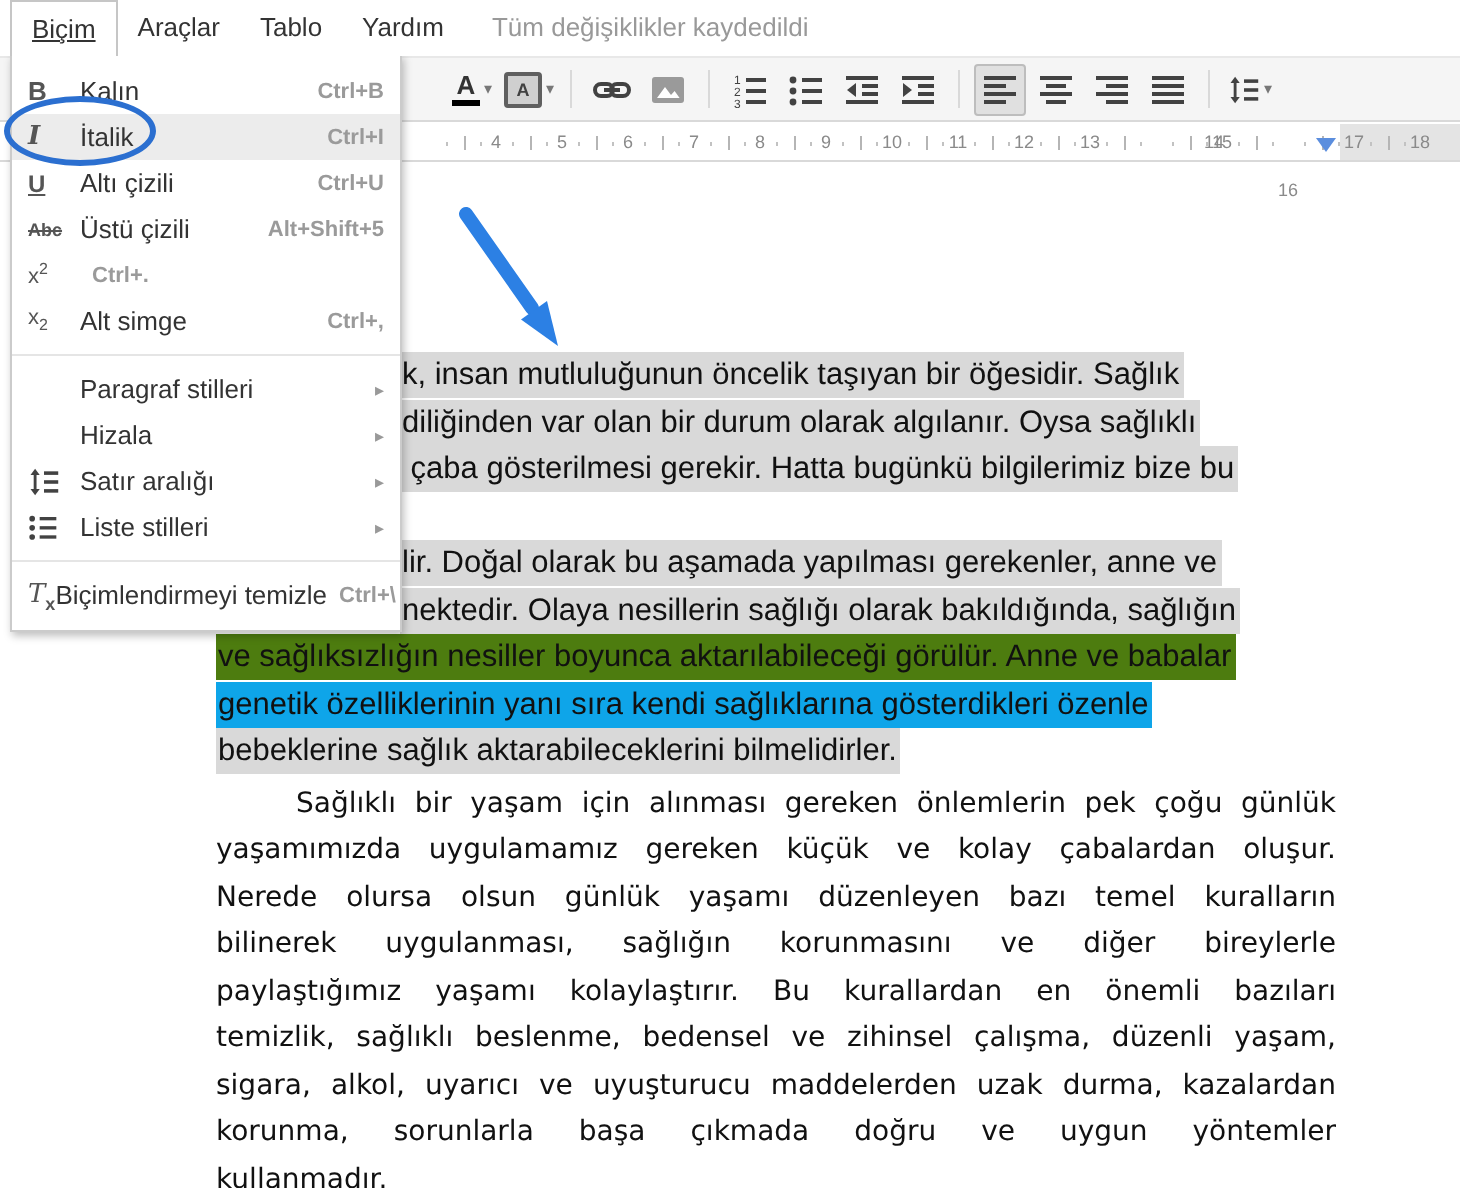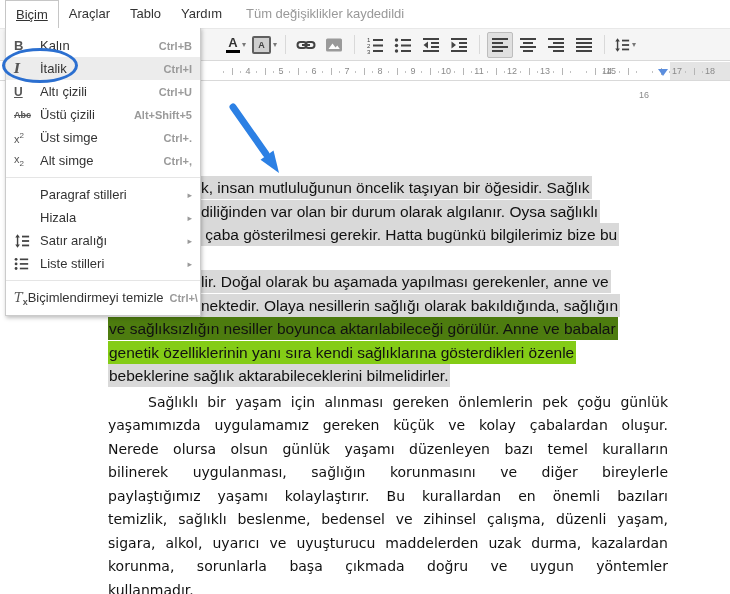--- a/index.html
+++ b/index.html
@@ -293,21 +293,21 @@
     <div class="r-marker"></div>
   </div>
 
   <div class="doc">
       <div class="p1-line" style="left: 200px; top: 98px;"><span class="hl" style="background: rgb(217, 217, 217);">k, insan mutluluğunun öncelik taşıyan bir öğesidir. Sağlık</span></div>
       <div class="p1-line" style="left: 200px; top: 121.5px; text-align: right;"><span class="hl" style="background: rgb(217, 217, 217);">diliğinden var olan bir durum olarak algılanır. Oysa sağlıklı</span></div>
       <div class="p1-line" style="left: 200px; top: 145px;"><span class="hl" style="background: rgb(217, 217, 217);"> çaba gösterilmesi gerekir. Hatta bugünkü bilgilerimiz bize bu</span></div>
       <div class="p1-line" style="left: 200px; top: 192px;"><span class="hl" style="background: rgb(217, 217, 217);">lir. Doğal olarak bu aşamada yapılması gerekenler, anne ve</span></div>
       <div class="p1-line" style="left: 200px; top: 215.5px;"><span class="hl" style="background: rgb(217, 217, 217);">nektedir. Olaya nesillerin sağlığı olarak bakıldığında, sağlığın</span></div>
       <div class="p1-line" style="left: 108px; top: 239px;"><span class="hl" style="background: #4d7c0f;">ve sağlıksızlığın nesiller boyunca aktarılabileceği görülür. Anne ve babalar</span></div>
-      <div class="p1-line" style="left: 108px; top: 262.5px;"><span class="hl" style="background: #84cc16;">genetik özelliklerinin yanı sıra kendi sağlıklarına gösterdikleri özenle</span></div>
+      <div class="p1-line" style="left: 108px; top: 262.5px;"><span class="hl" style="background: #0ea5e9;">genetik özelliklerinin yanı sıra kendi sağlıklarına gösterdikleri özenle</span></div>
       <div class="p1-line" style="left: 108px; top: 286px;"><span class="hl" style="background: rgb(217, 217, 217);">bebeklerine sağlık aktarabileceklerini bilmelidirler.</span></div>
       <div class="p2-line just" style="top: 311.5px; text-indent: 40px;">Sağlıklı bir yaşam için alınması gereken önlemlerin pek çoğu günlük</div>
       <div class="p2-line just" style="top: 335px;">yaşamımızda  uygulamamız gereken küçük ve kolay çabalardan oluşur.</div>
       <div class="p2-line just" style="top: 358.5px;">Nerede olursa olsun günlük yaşamı düzenleyen bazı temel kuralların</div>
       <div class="p2-line just" style="top: 382px;">bilinerek uygulanması, sağlığın korunmasını ve diğer bireylerle</div>
       <div class="p2-line just" style="top: 405.5px;">paylaştığımız yaşamı kolaylaştırır. Bu kurallardan en önemli bazıları</div>
       <div class="p2-line just" style="top: 429px;">temizlik, sağlıklı beslenme, bedensel ve zihinsel çalışma, düzenli yaşam,</div>
       <div class="p2-line just" style="top: 452.5px;">sigara, alkol, uyarıcı ve uyuşturucu maddelerden uzak durma, kazalardan</div>
       <div class="p2-line just" style="top: 476px;">korunma, sorunlarla başa çıkmada doğru ve uygun yöntemler</div>
       <div class="p2-line" style="top: 499.5px;">kullanmadır.</div>
@@ -344,21 +344,20 @@
         <span class="mi-icon">
           <span style="font-weight:bold;font-size:9px;text-decoration:line-through">Abc</span>
         </span>
         <span class="mi-label">Üstü çizili</span>
         <span class="mi-shortcut">Alt+Shift+5</span>
       </div>
       <div class="menu-item">
         <span class="mi-icon">
           <span style="font-size:11px">x<sup style="font-size:8px">2</sup></span>
         </span>
-        <span class="mi-label">Üst simge</span>
         <span class="mi-shortcut">Ctrl+.</span>
       </div>
       <div class="menu-item">
         <span class="mi-icon">
           <span style="font-size:11px">x<sub style="font-size:8px">2</sub></span>
         </span>
         <span class="mi-label">Alt simge</span>
         <span class="mi-shortcut">Ctrl+,</span>
       </div>
       <div class="menu-sep"></div>

